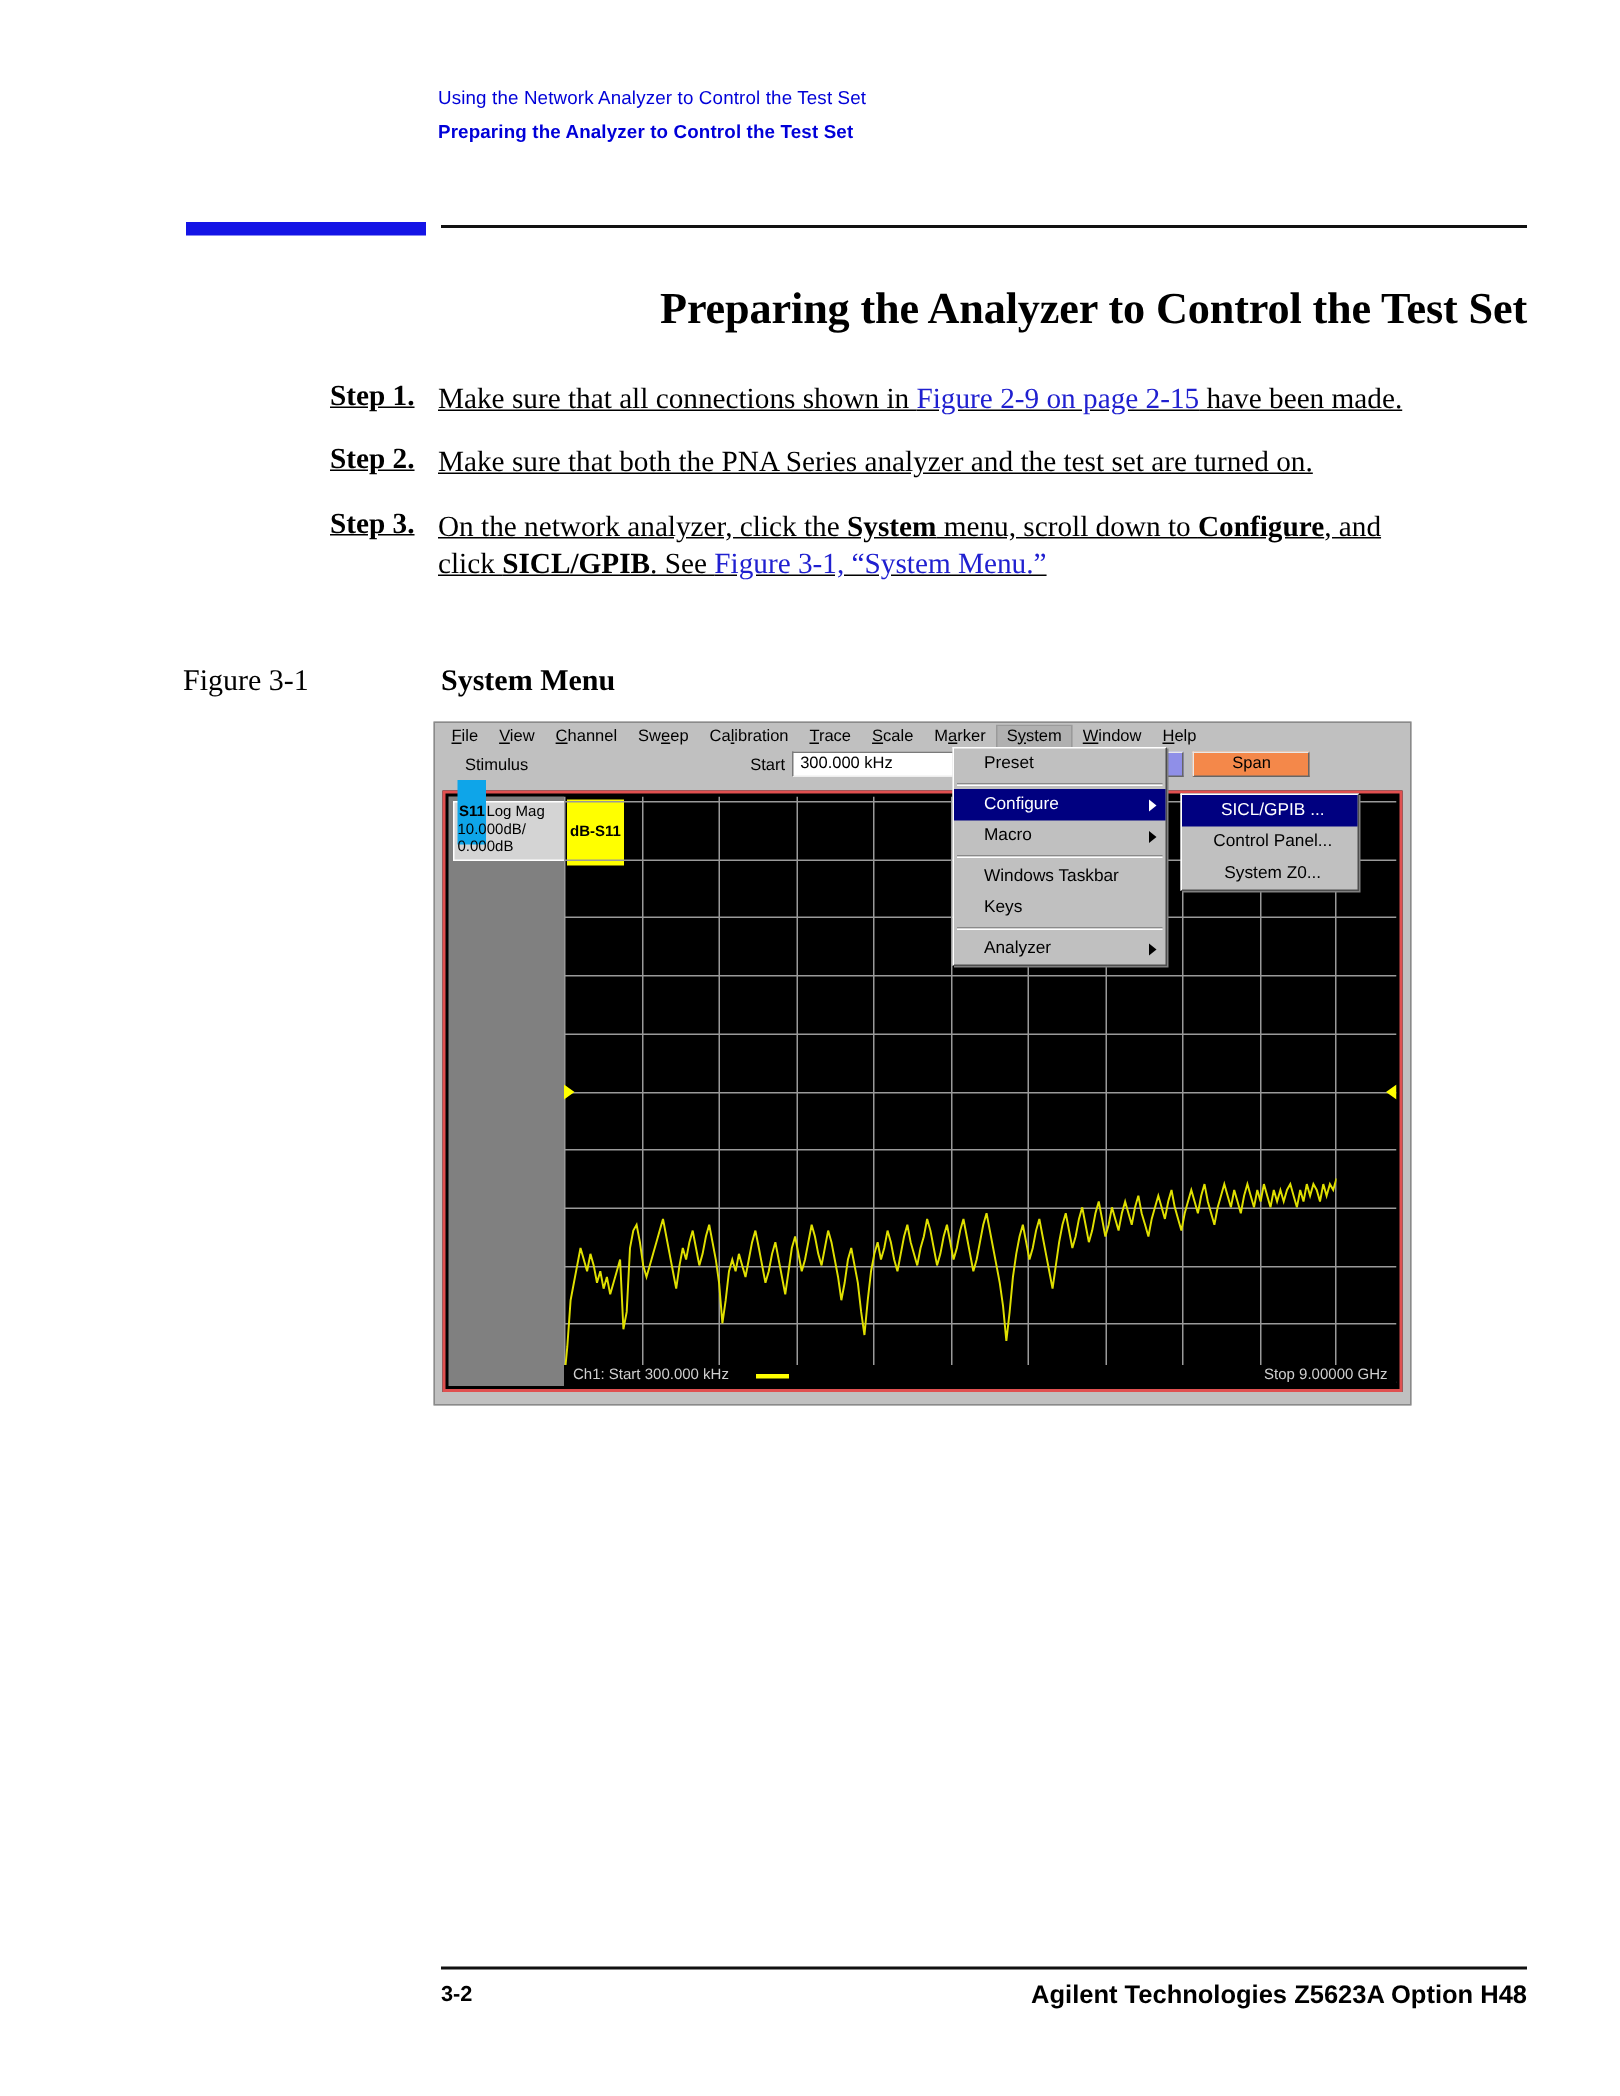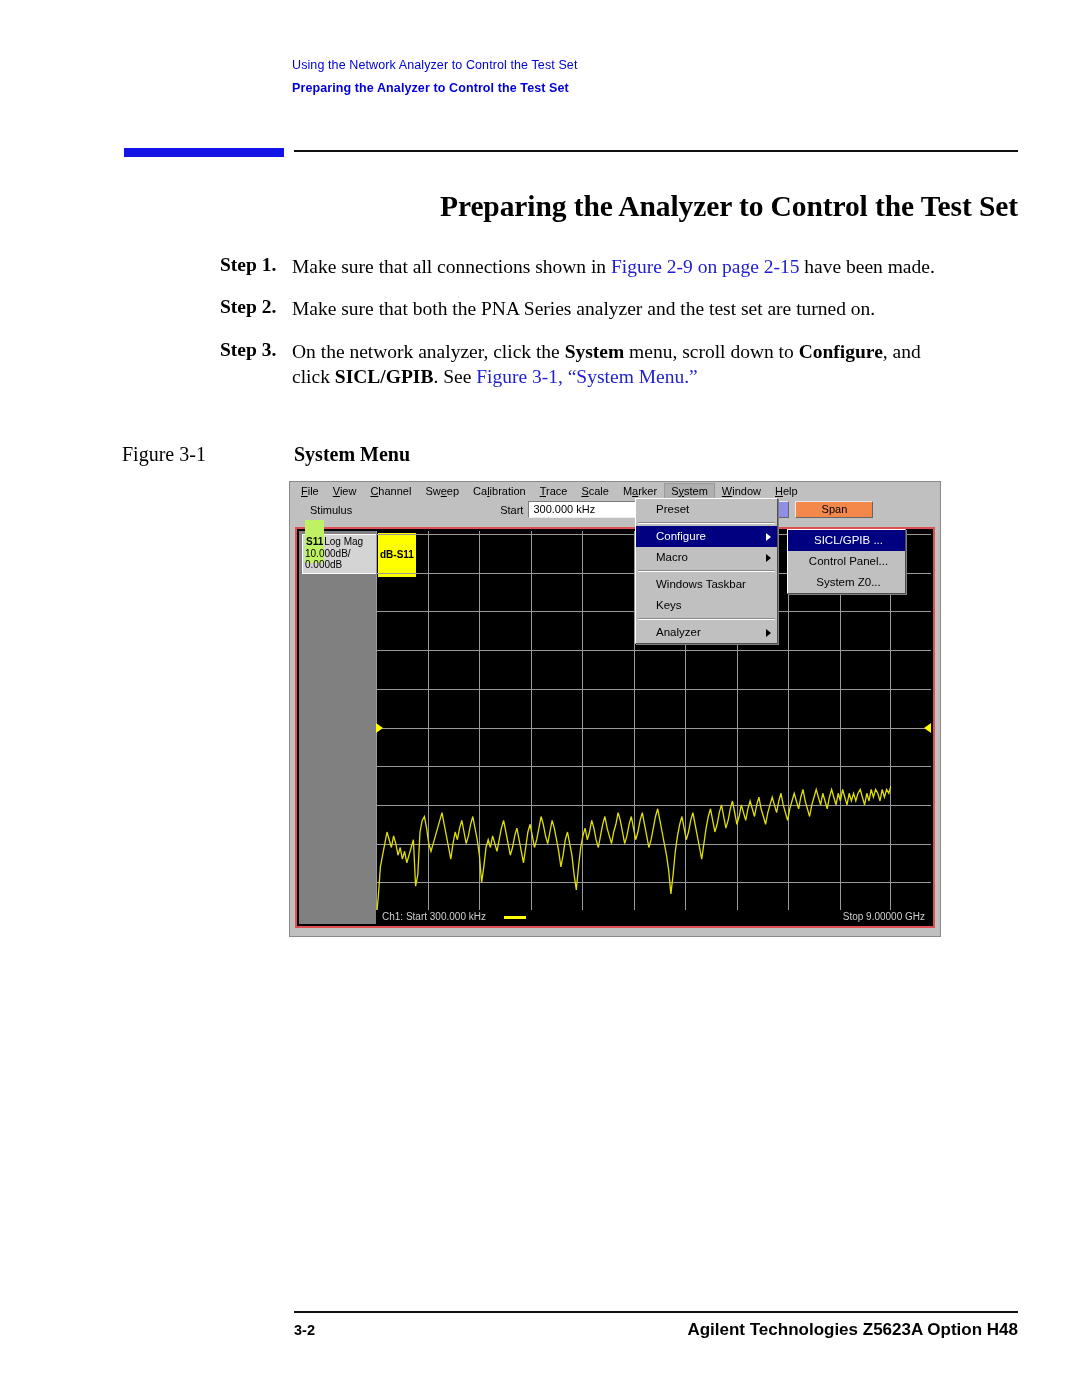--- a/index.html
+++ b/index.html
@@ -37,23 +37,23 @@
     font-family:"Liberation Serif", serif;
     font-weight:bold; font-size:29.5px; color:#000;
     text-align:right; letter-spacing:-.1px;
   }
 
   
   .steps{ position:absolute; left:220px; top:254px; width:730px; }
   .step{ display:flex; margin-bottom:17px; }
   .step-lbl{
     flex:0 0 72px; font-weight:bold; font-size:19.5px;
-    color:#000; white-space:nowrap;
-  }
-  .step-txt{ flex:1; font-size:19.5px; line-height:1.30; color:#000; }
+    color:#000; white-space:nowrap;text-decoration:underline;
+  }
+  .step-txt{ flex:1; font-size:19.5px; line-height:1.30; color:#000;text-decoration:underline; }
   .xref{ color:#2020d0; }
   .bd{ font-weight:bold; }
 
   
   .fig-cap{ position:absolute; left:122px; top:443px; }
   .fig-cap .n{
     display:inline-block; width:168px;
     font-weight:normal; font-size:20px;
   }
   .fig-cap .t{ font-weight:bold; font-size:20px; }
@@ -119,21 +119,21 @@
   .ginner{ position:absolute; inset:2px; background:#000; display:flex; }
 
   
   .lpanel{ width:77px; background:#808080; position:relative; flex:0 0 77px; }
   .tracebox{
     position:absolute; left:3px; top:3px; width:70px;
     background:#d4d4d4; border:1px solid #fff;
     font-size:10px; color:#000; line-height:11.5px; padding:1px 2px 2px 2px;
   }
   .tracebox .r1{ white-space:nowrap; }
-  .tracebox .s11{ background:#bef264; padding:16px 1px; font-weight:bold; }
+  .tracebox .s11{ background:#0ea5e9; padding:16px 1px; font-weight:bold; }
 
   
   .yaxis{
     flex:0 0 40px; position:relative; background:#000; color:#cfcfcf;
     font-size:10px;
   }
   .yaxis span{ position:absolute; right:2px; transform:translateY(-50%); white-space:nowrap; }
 
   
   .plot{ position:relative; flex:1; background:#000; overflow:hidden; }

